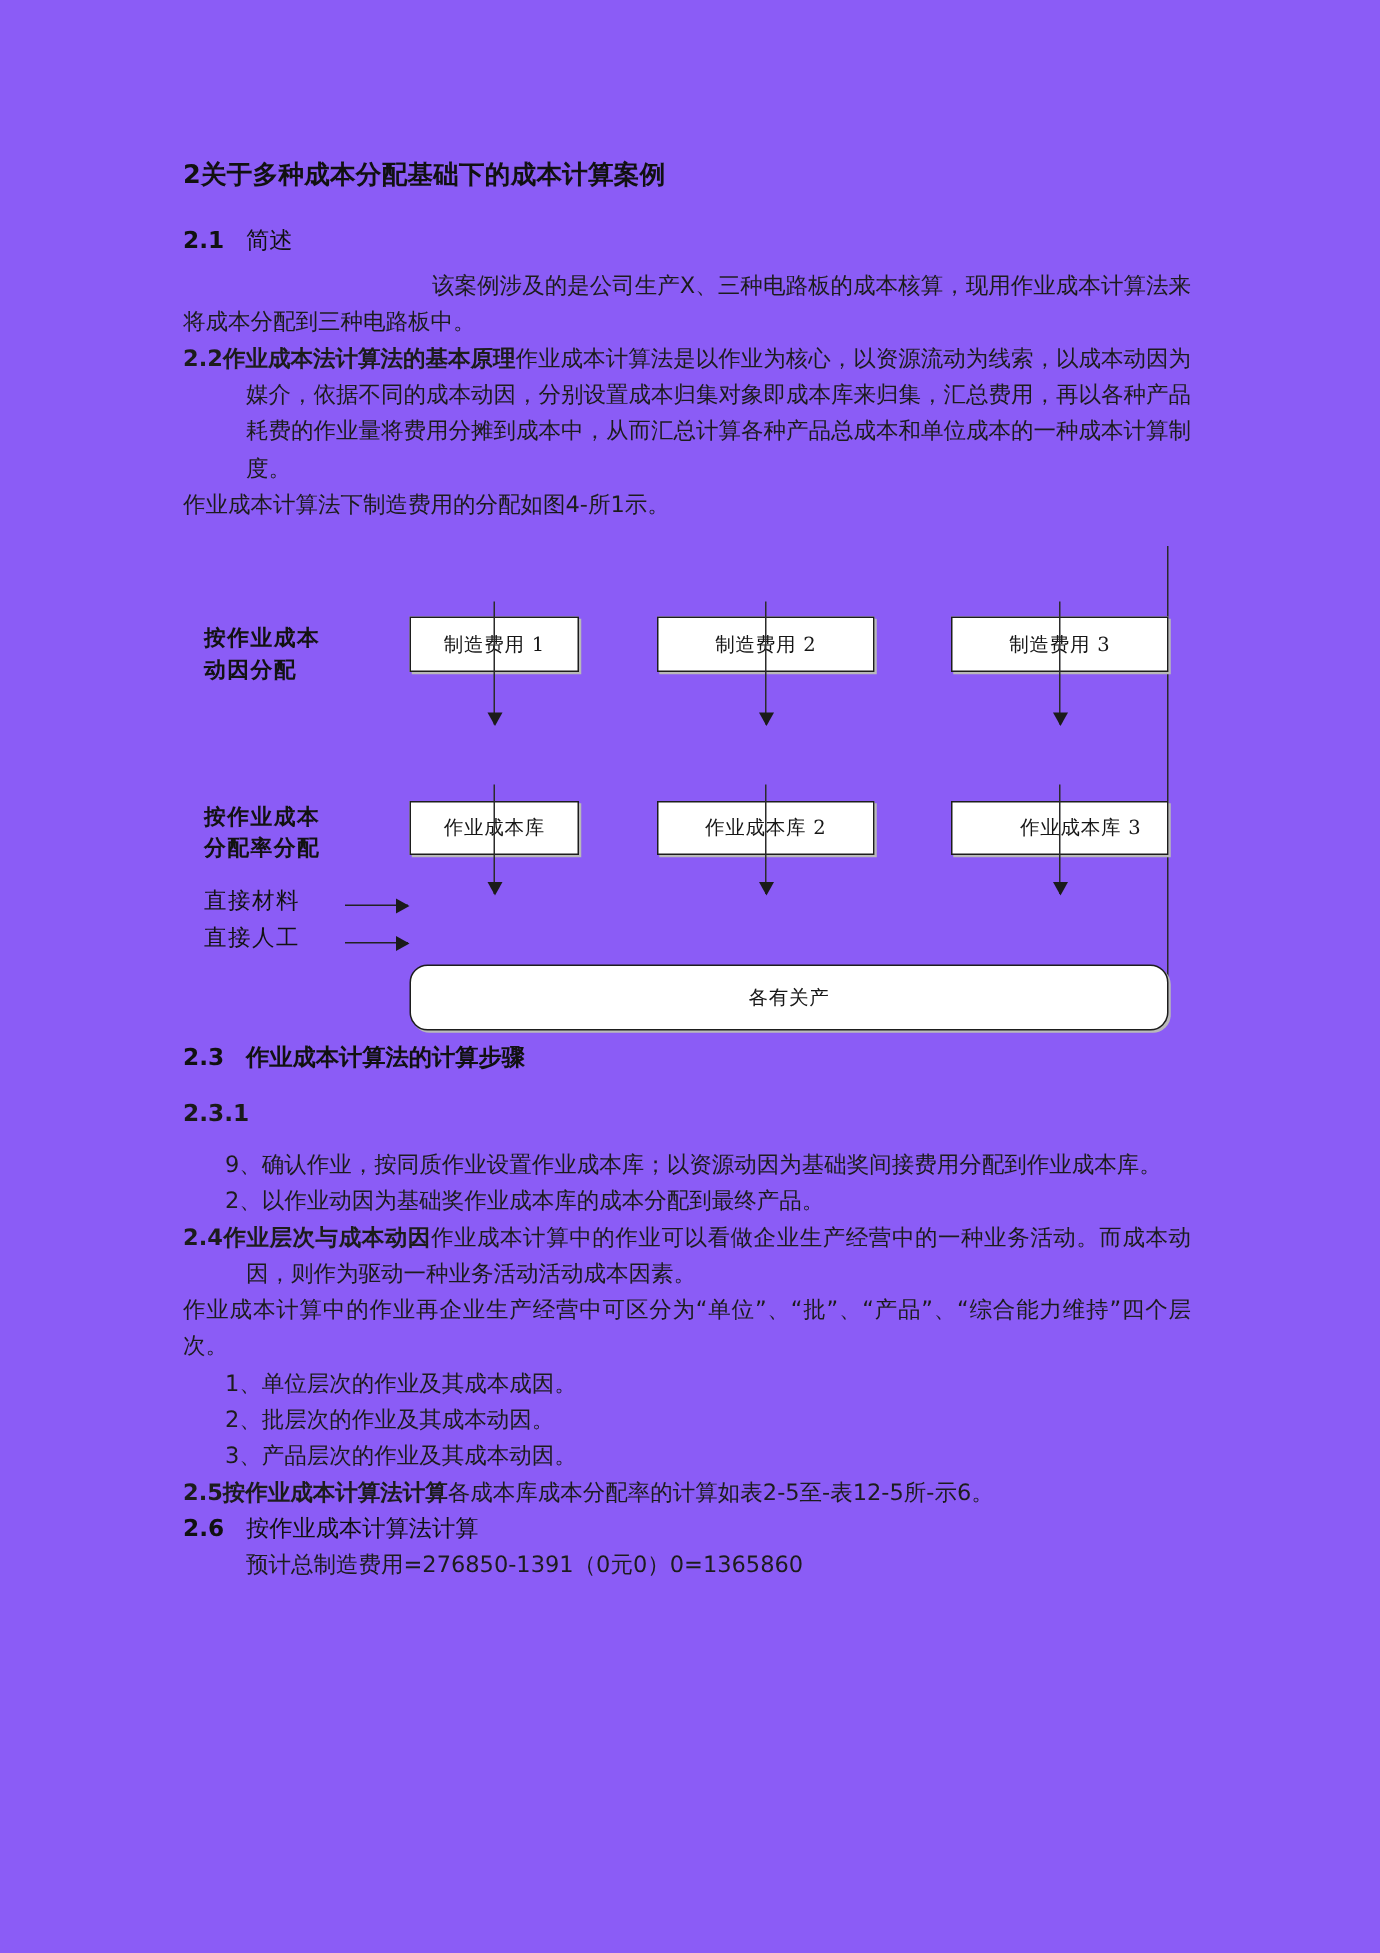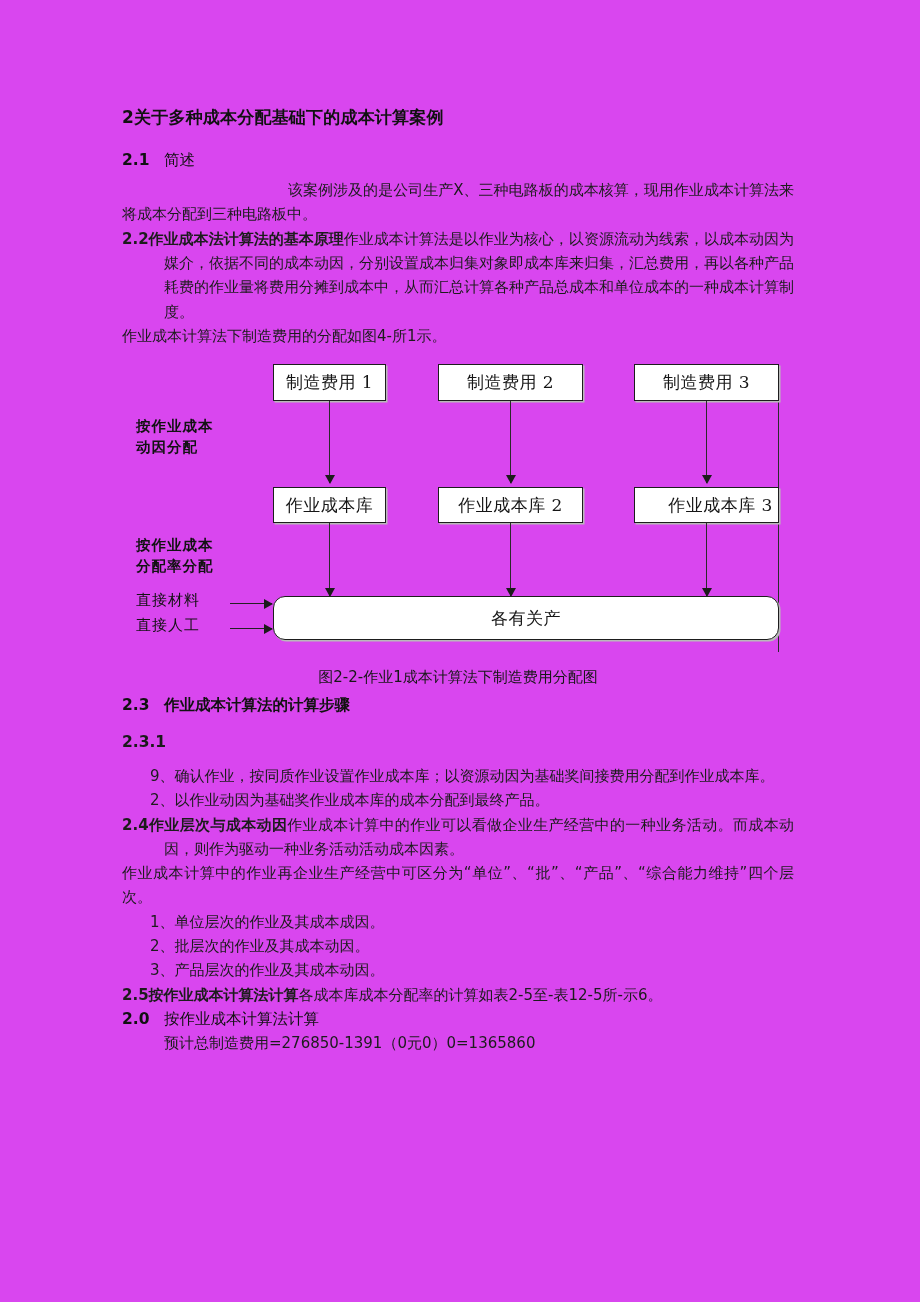--- a/index.html
+++ b/index.html
@@ -13,21 +13,21 @@
     font-family: "DejaVu Sans", "Liberation Sans", sans-serif;
     color: #1a1a1a;
     position: relative;
     overflow: hidden;
   }
   .page {
     position: absolute;
     left: 0; top: 0;
     width: 920px;
     height: 1302px;
-    background: #d946ef;
+    background: #8b5cf6;
   }
   .content {
     position: absolute;
     left: 122px;
     top: 106px;
     width: 672px;
   }
 
   
   .doc-title {
@@ -89,24 +89,25 @@
   .fig-box {
     position: absolute;
     box-sizing: border-box;
     border: 1.4px solid #1d1d1d;
     background: #fff;
     box-shadow: 1.5px 1.5px 0 0 #b9b9b9;
     display: flex;
     align-items: center;
     justify-content: center;
     font-family: "DejaVu Serif", "Liberation Serif", serif;
-    font-size: 17px;
+    font-size: 13px;
     color: #161616;
     letter-spacing: 0.5px;
     white-space: nowrap;
+    margin-top: 47px;
   }
   .fig-frame-right {
     position: absolute;
     width: 0;
     border-left: 1.2px solid #2a2a2a;
   }
   .fig-label {
     position: absolute;
     font-family: "DejaVu Serif", "Liberation Serif", serif;
     font-size: 14.5px;
@@ -250,18 +251,18 @@
 
     <p class="para hang"><span class="num bold">2.4</span><span class="bold">作业层次与成本动因</span><span>作业成本计算中的作业可以看做企业生产经营中的一种业务活动。而成本动因，则作为驱动一种业务活动活动成本因素。</span></p>
     <p class="para">作业成本计算中的作业再企业生产经营中可区分为“单位”、“批”、“产品”、“综合能力维持”四个层次。</p>
     <p class="para indent-1">1、单位层次的作业及其成本成因。</p>
     <p class="para indent-1">2、批层次的作业及其成本动因。</p>
     <p class="para indent-1">3、产品层次的作业及其成本动因。</p>
 
     <p class="para hang"><span class="num bold">2.5</span><span class="bold">按作业成本计算法计算</span><span>各成本库成本分配率的计算如表2-5至-表12-5所-示6。</span></p>
 
     <div class="h2 h2-plain">
-      <span class="num">2.0</span><span class="ttl">按作业成本计算法计算</span>
+      <span class="num">2.6</span><span class="ttl">按作业成本计算法计算</span>
     </div>
     <p class="para hang-body">预计总制造费用=276850-1391（0元0）0=1365860</p>
 
   </div>
 </div>
 
 </body></html>

